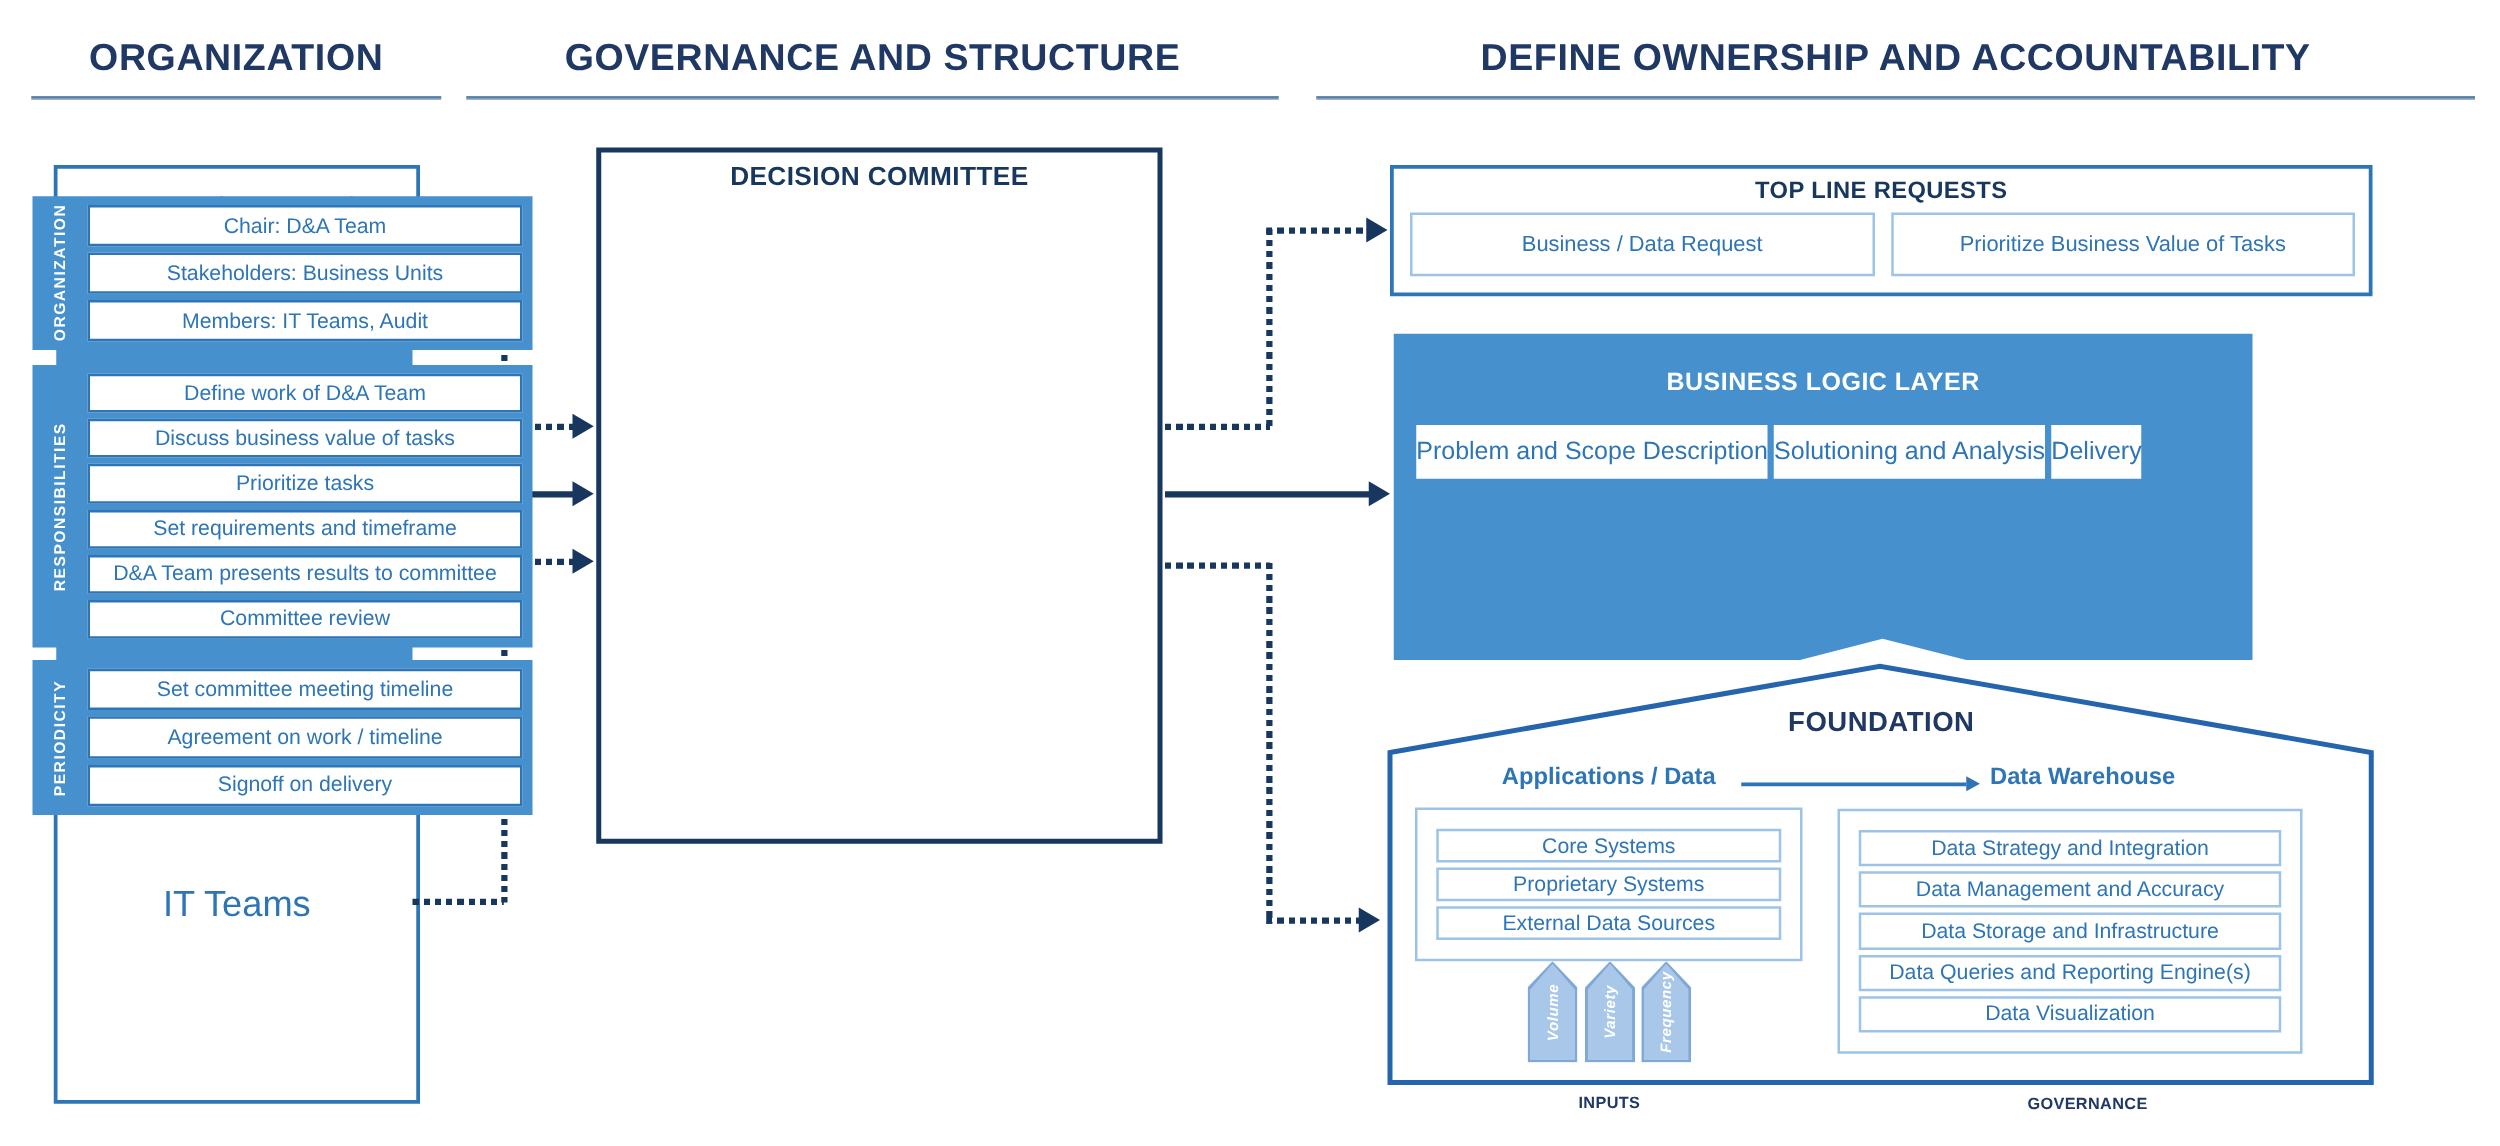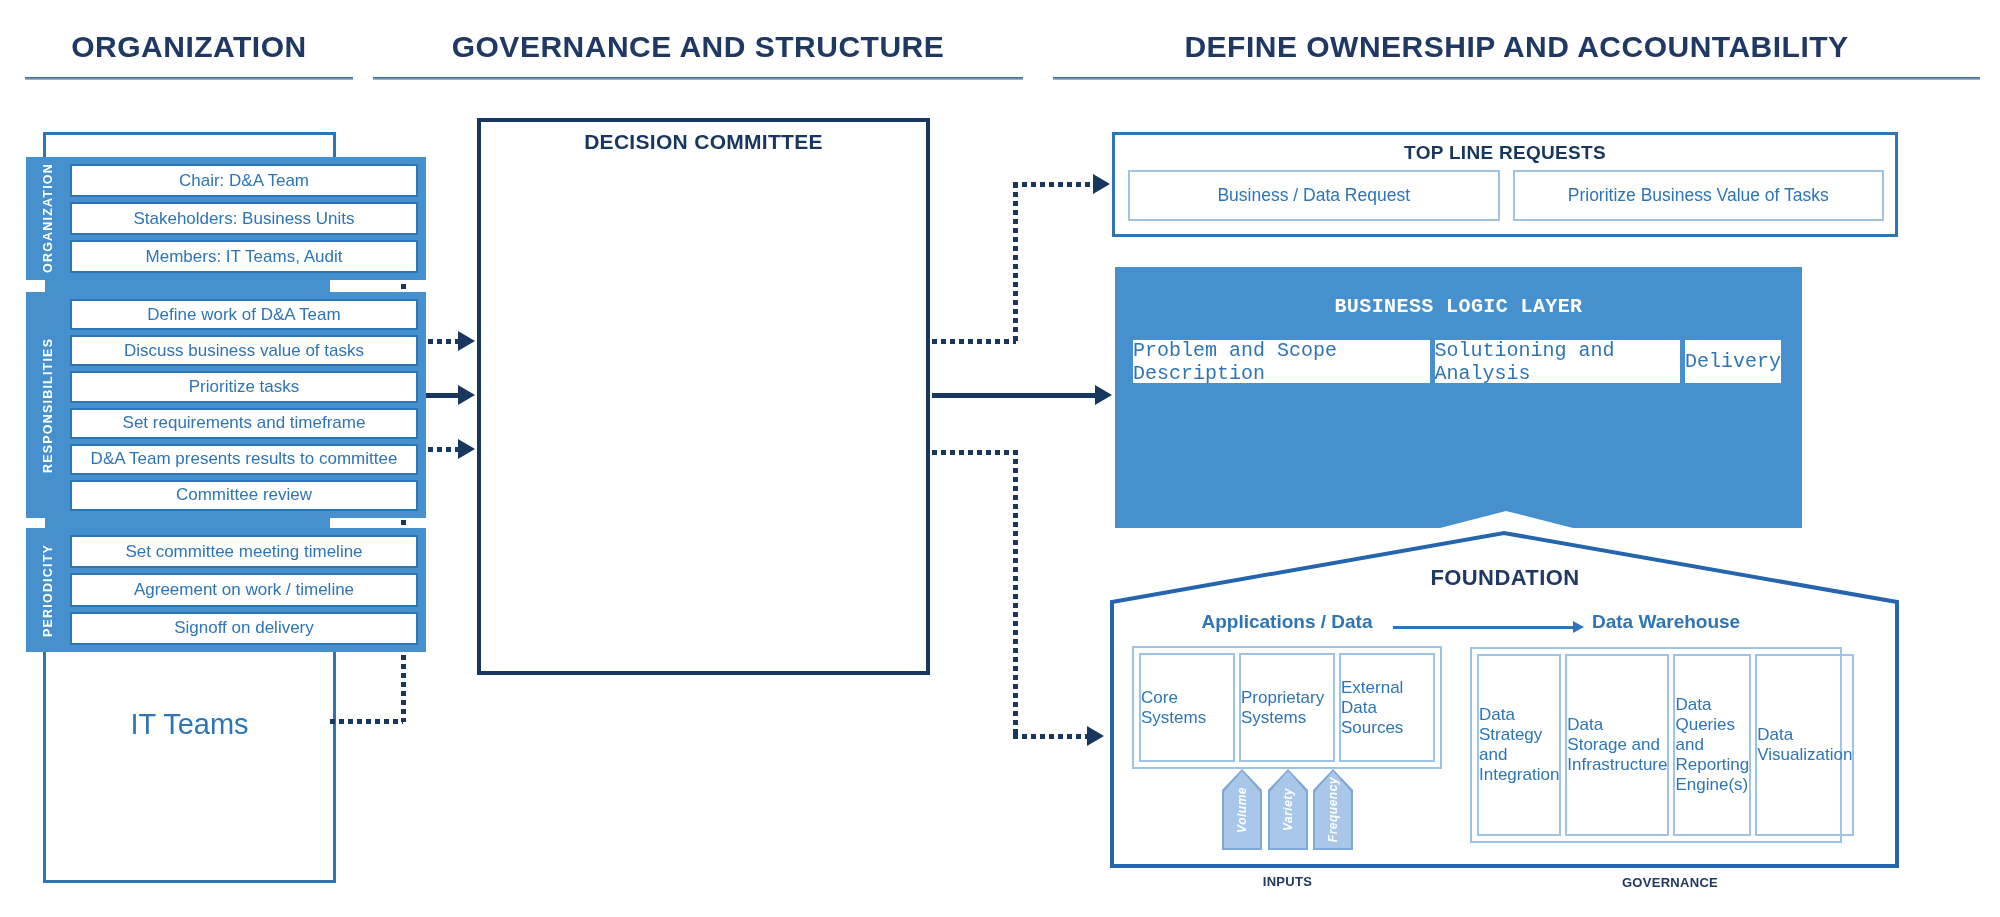--- a/index.html
+++ b/index.html
@@ -47,36 +47,36 @@
             font-weight:500;box-sizing:border-box;}
   
   .tlr{position:absolute;left:1112px;top:132px;width:786px;height:105px;
        border:3px solid #2E75B6;background:#fff;box-sizing:border-box;}
   .tlr-title{position:absolute;left:0;right:0;top:7px;text-align:center;font-size:19px;
              font-weight:bold;color:#17375E;letter-spacing:.3px;}
   .tlr-items{position:absolute;left:13px;right:11px;top:35px;bottom:13px;display:flex;gap:13px;}
   .tlr-item{flex:1;border:2px solid #9DC3E6;display:flex;align-items:center;justify-content:center;
             text-align:center;color:#2E75B6;font-size:17.5px;font-weight:500;box-sizing:border-box;}
   
-  .bll{position:absolute;left:1115px;top:267px;width:687px;height:261px;background:#4690CE;font-family:Liberation Mono, monospace;}
+  .bll{position:absolute;left:1115px;top:267px;width:687px;height:261px;background:#4690CE;}
   .bll-title{position:absolute;left:0;right:0;top:28px;text-align:center;color:#fff;
              font-size:20px;font-weight:bold;letter-spacing:.4px;}
   .bll-rows{position:absolute;left:18px;right:21px;top:73px;display:flex;
             gap:5px;}
   .bll-row{height:43px;background:#fff;display:flex;align-items:center;justify-content:center;
            color:#2E75B6;font-size:20px;font-weight:500;}
   .bll-notch{position:absolute;left:325px;bottom:0;width:0;height:0;
              border-left:66px solid transparent;border-right:67px solid transparent;
              border-bottom:17px solid #ffffff;}
   
   .fnd-title{position:absolute;left:1112px;width:786px;top:565px;text-align:center;
              font-size:22px;font-weight:bold;color:#1F3864;letter-spacing:.4px;}
   .fnd-sub{position:absolute;top:611px;font-size:19px;font-weight:bold;color:#2E75B6;}
   .group-box{position:absolute;border:2px solid #9DC3E6;background:#fff;box-sizing:border-box;
-             display:flex;gap:4px;padding:5px;}
+             display:flex;flex-direction:column;gap:4px;padding:15px;}
   .group-row{flex:1;border:2px solid #9DC3E6;display:flex;align-items:center;justify-content:center;
              color:#2E75B6;font-size:17px;font-weight:500;box-sizing:border-box;}
   .pent{position:absolute;width:40px;height:81px;background:#7FA8D9;
         clip-path:polygon(50% 0,100% 26%,100% 100%,0 100%,0 26%);}
   .pent-in{position:absolute;left:2px;top:2px;right:2px;bottom:2px;background:#A9C7E8;
            clip-path:polygon(50% 0,100% 27%,100% 100%,0 100%,0 27%);
            display:flex;align-items:center;justify-content:center;}
   .pent-label{writing-mode:vertical-rl;transform:rotate(180deg);font-size:12px;font-style:italic;
               font-weight:600;color:#fff;letter-spacing:.5px;}
   .caption{position:absolute;font-size:13px;font-weight:bold;color:#1F3864;text-align:center;
@@ -232,20 +232,21 @@
   <div class="pent" style="left:1313px;top:769px;">
     <div class="pent-in">
         <span class="pent-label">Frequency</span>
       </div>
   </div>
 
   <div class="caption" style="left:1222px;width:131px;top:850px;">INPUTS</div>
 
   <div class="group-box" style="left:1470px;top:647px;width:372px;height:196px;">
       <div class="group-row">Data Strategy and Integration</div>
+      <div class="group-row">Data Management and Accuracy</div>
       <div class="group-row">Data Storage and Infrastructure</div>
       <div class="group-row">Data Queries and Reporting Engine(s)</div>
       <div class="group-row">Data Visualization</div>
     </div>
 
   <div class="caption" style="left:1470px;width:400px;top:851px;">GOVERNANCE</div>
 
 </div>
 
 </body></html>

